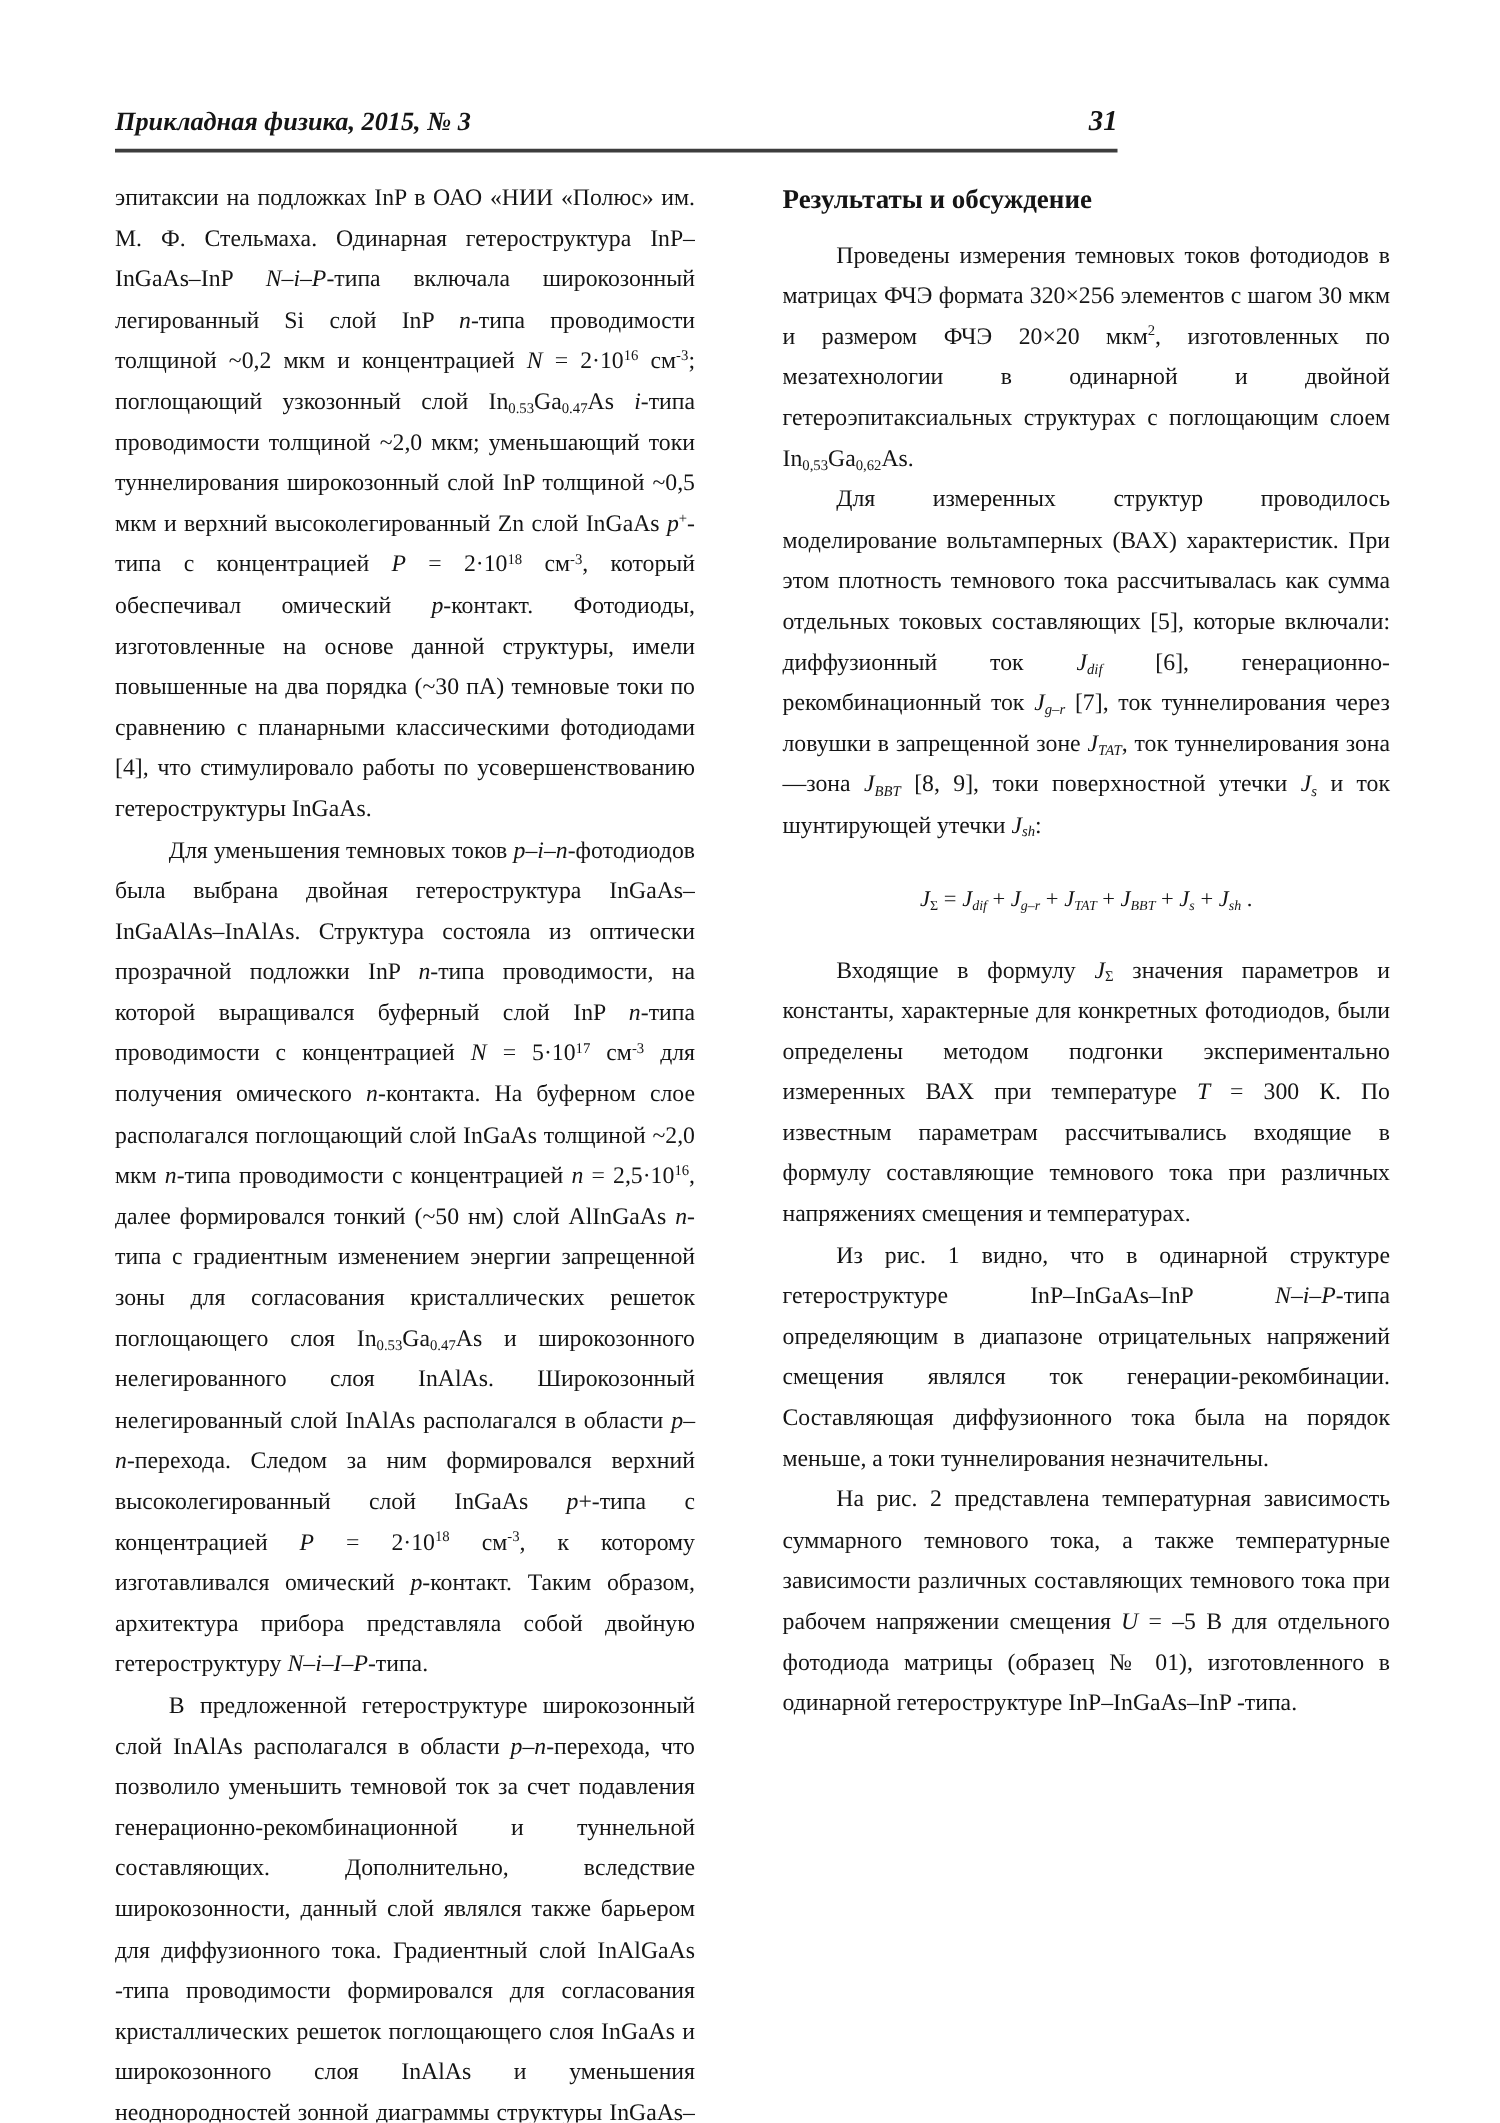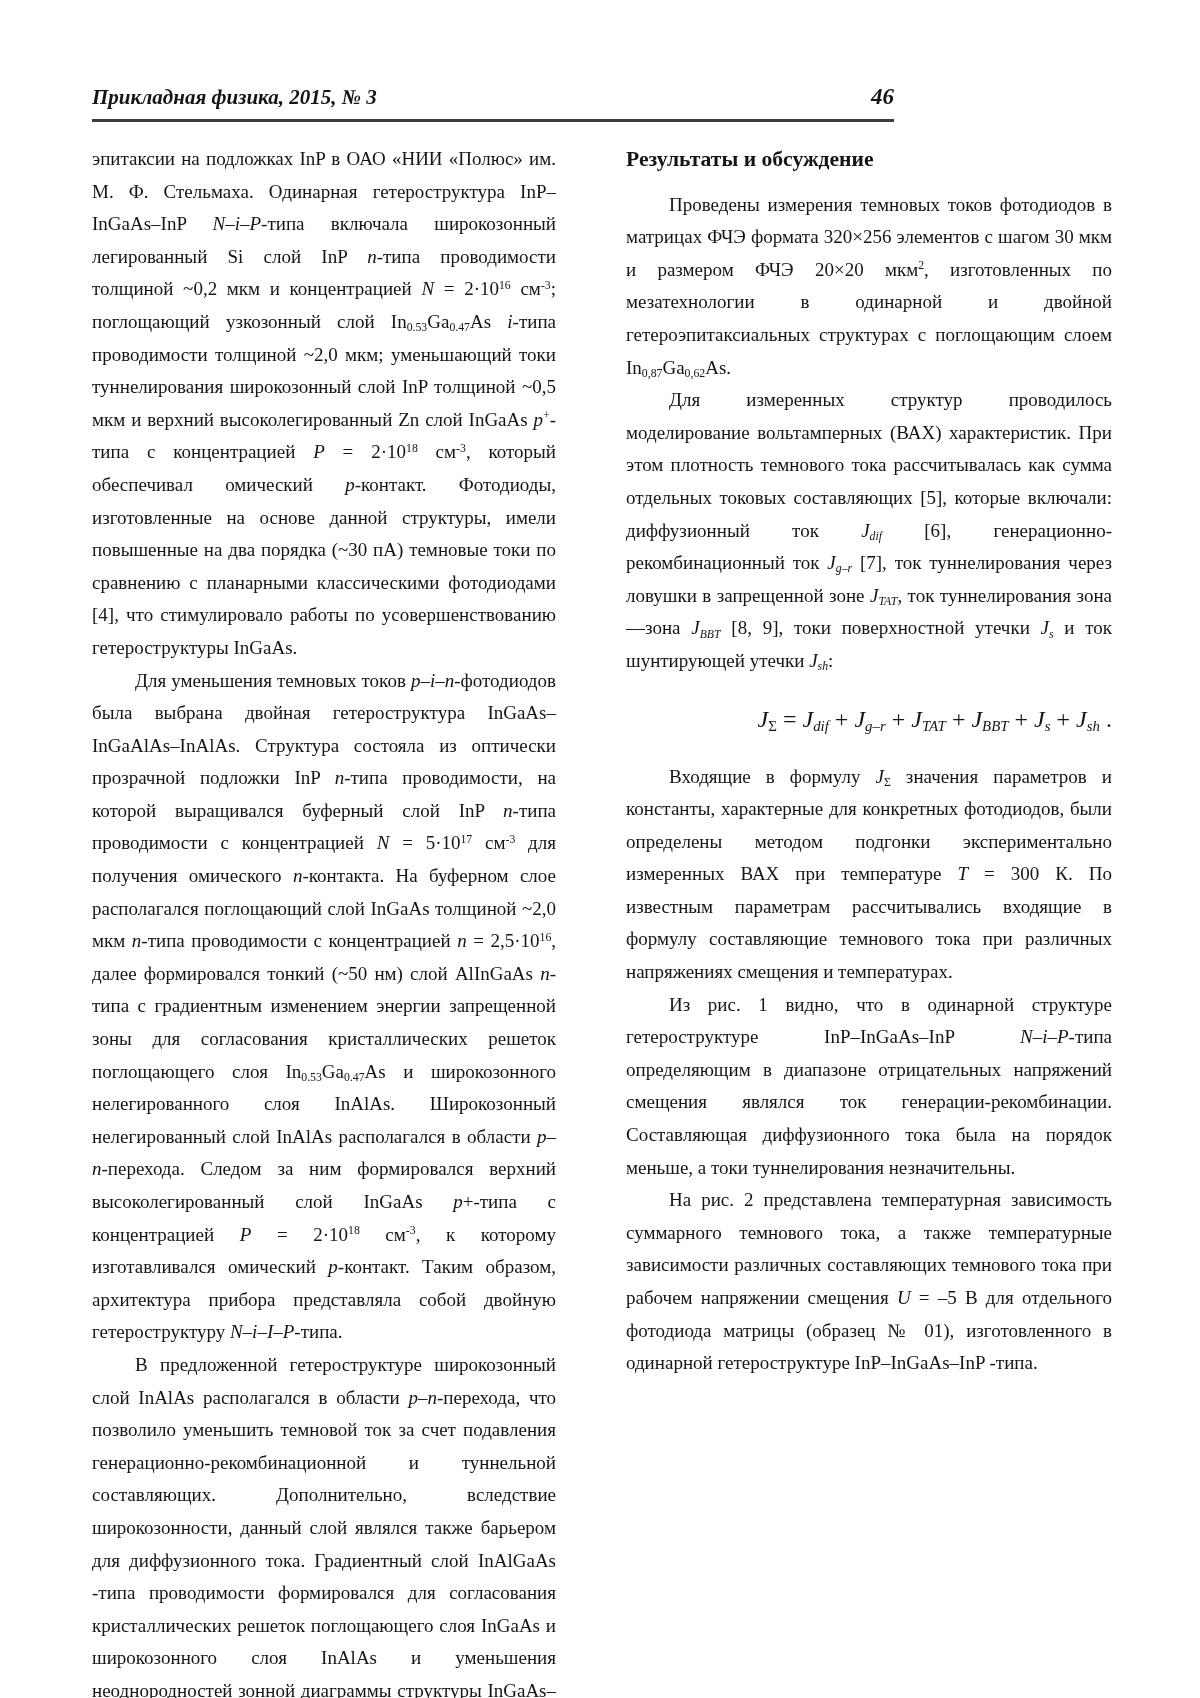--- a/index.html
+++ b/index.html
@@ -53,23 +53,23 @@
   .indent { text-indent: 43px; }
   .heading {
     margin: 0 0 13px 0;
     font-size: 21.6px;
     line-height: 32.6px;
     font-weight: bold;
     text-align: left;
   }
   .formula {
     margin: 25px 0;
-    font-size: 24px;
+    font-size: 18px;
     line-height: 33px;
-    text-align: right;
+    text-align: center;
     text-indent: 0;
   }
   sup {
     font-size: 0.62em;
     vertical-align: baseline;
     position: relative;
     top: -0.55em;
     line-height: 0;
   }
   sub {
@@ -80,36 +80,36 @@
     line-height: 0;
   }
 </style>
 </head>
 <body>
 
 <div class="page">
 
   <div class="running-head">
     <span class="journal">Прикладная физика, 2015, № 3</span>
-    <span class="pagenum">46</span>
+    <span class="pagenum">31</span>
   </div>
 
   <hr class="rule">
 
   <div class="columns">
 
     <section class="col col-left">
       <p class="para">эпитаксии на подложках InP в ОАО «НИИ «Полюс» им. М. Ф. Стельмаха. Одинарная гетероструктура InP–InGaAs–InP <i>N–i–P</i>-типа включала широкозонный легированный Si слой InP <i>n</i>-типа проводимости толщиной ~0,2 мкм и концентрацией <i>N</i> = 2·10<sup>16</sup> см<sup>-3</sup>; поглощающий узкозонный слой In<sub>0.53</sub>Ga<sub>0.47</sub>As <i>i</i>-типа проводимости толщиной ~2,0 мкм; уменьшающий токи туннелирования широкозонный слой InP толщиной ~0,5 мкм и верхний высоколегированный Zn слой InGaAs <i>p</i><sup>+</sup>-типа с концентрацией <i>P</i> = 2·10<sup>18</sup> см<sup>-3</sup>, который обеспечивал омический <i>p</i>-контакт. Фотодиоды, изготовленные на основе данной структуры, имели повышенные на два порядка (~30 пА) темновые токи по сравнению с планарными классическими фотодиодами [4], что стимулировало работы по усовершенствованию гетероструктуры InGaAs.</p>
       <p class="para indent">Для уменьшения темновых токов <i>p–i–n</i>-фотодиодов была выбрана двойная гетероструктура InGaAs–InGaAlAs–InAlAs. Структура состояла из оптически прозрачной подложки InP <i>n</i>-типа проводимости, на которой выращивался буферный слой InP <i>n</i>-типа проводимости с концентрацией <i>N</i> = 5·10<sup>17</sup> см<sup>-3</sup> для получения омического <i>n</i>-контакта. На буферном слое располагался поглощающий слой InGaAs толщиной ~2,0 мкм <i>n</i>-типа проводимости с концентрацией <i>n</i> = 2,5·10<sup>16</sup>, далее формировался тонкий (~50 нм) слой AlInGaAs <i>n</i>-типа с градиентным изменением энергии запрещенной зоны для согласования кристаллических решеток поглощающего слоя In<sub>0.53</sub>Ga<sub>0.47</sub>As и широкозонного нелегированного слоя InAlAs. Широкозонный нелегированный слой InAlAs располагался в области <i>p–n</i>-перехода. Следом за ним формировался верхний высоколегированный слой InGaAs <i>p</i>+-типа с концентрацией <i>P</i> = 2·10<sup>18</sup> см<sup>-3</sup>, к которому изготавливался омический <i>p</i>-контакт. Таким образом, архитектура прибора представляла собой двойную гетероструктуру <i>N–i–I–P</i>-типа.</p>
       <p class="para indent">В предложенной гетероструктуре широкозонный слой InAlAs располагался в области <i>p–n</i>-перехода, что позволило уменьшить темновой ток за счет подавления генерационно-рекомбинационной и туннельной составляющих. Дополнительно, вследствие широкозонности, данный слой являлся также барьером для диффузионного тока. Градиентный слой InAlGaAs -типа проводимости формировался для согласования кристаллических решеток поглощающего слоя InGaAs и широкозонного слоя InAlAs и уменьшения неоднородностей зонной диаграммы структуры InGaAs–InGaAlAs–InAlAs.</p>
     </section>
 
     <section class="col col-right">
       <h2 class="heading">Результаты и обсуждение</h2>
-      <p class="para indent">Проведены измерения темновых токов фотодиодов в матрицах ФЧЭ формата 320×256 элементов с шагом 30 мкм и размером ФЧЭ 20×20 мкм<sup>2</sup>, изготовленных по мезатехнологии в одинарной и двойной гетероэпитаксиальных структурах с поглощающим слоем In<sub>0,87</sub>Ga<sub>0,62</sub>As.</p>
+      <p class="para indent">Проведены измерения темновых токов фотодиодов в матрицах ФЧЭ формата 320×256 элементов с шагом 30 мкм и размером ФЧЭ 20×20 мкм<sup>2</sup>, изготовленных по мезатехнологии в одинарной и двойной гетероэпитаксиальных структурах с поглощающим слоем In<sub>0,53</sub>Ga<sub>0,62</sub>As.</p>
       <p class="para indent">Для измеренных структур проводилось моделирование вольтамперных (ВАХ) характеристик. При этом плотность темнового тока рассчитывалась как сумма отдельных токовых составляющих [5], которые включали: диффузионный ток <i>J<sub>dif</sub></i> [6], генерационно-рекомбинационный ток <i>J<sub>g–r</sub></i> [7], ток туннелирования через ловушки в запрещенной зоне <i>J<sub>TAT</sub></i>, ток туннелирования зона—зона <i>J<sub>BBT</sub></i> [8, 9], токи поверхностной утечки <i>J<sub>s</sub></i> и ток шунтирующей утечки <i>J<sub>sh</sub></i>:</p>
       <div class="formula"><i>J</i><sub>Σ</sub> = <i>J<sub>dif</sub></i> + <i>J<sub>g–r</sub></i> + <i>J<sub>TAT</sub></i> + <i>J<sub>BBT</sub></i> + <i>J<sub>s</sub></i> + <i>J<sub>sh</sub></i> .</div>
       <p class="para indent">Входящие в формулу <i>J</i><sub>Σ</sub> значения параметров и константы, характерные для конкретных фотодиодов, были определены методом подгонки экспериментально измеренных ВАХ при температуре <i>T</i> = 300 К. По известным параметрам рассчитывались входящие в формулу составляющие темнового тока при различных напряжениях смещения и температурах.</p>
       <p class="para indent">Из рис. 1 видно, что в одинарной структуре гетероструктуре InP–InGaAs–InP <i>N–i–P</i>-типа определяющим в диапазоне отрицательных напряжений смещения являлся ток генерации-рекомбинации. Составляющая диффузионного тока была на порядок меньше, а токи туннелирования незначительны.</p>
       <p class="para indent">На рис. 2 представлена температурная зависимость суммарного темнового тока, а также температурные зависимости различных составляющих темнового тока при рабочем напряжении смещения <i>U</i> = –5 В для отдельного фотодиода матрицы (образец № 01), изготовленного в одинарной гетероструктуре InP–InGaAs–InP -типа.</p>
     </section>
 
   </div>
 </div>
 

